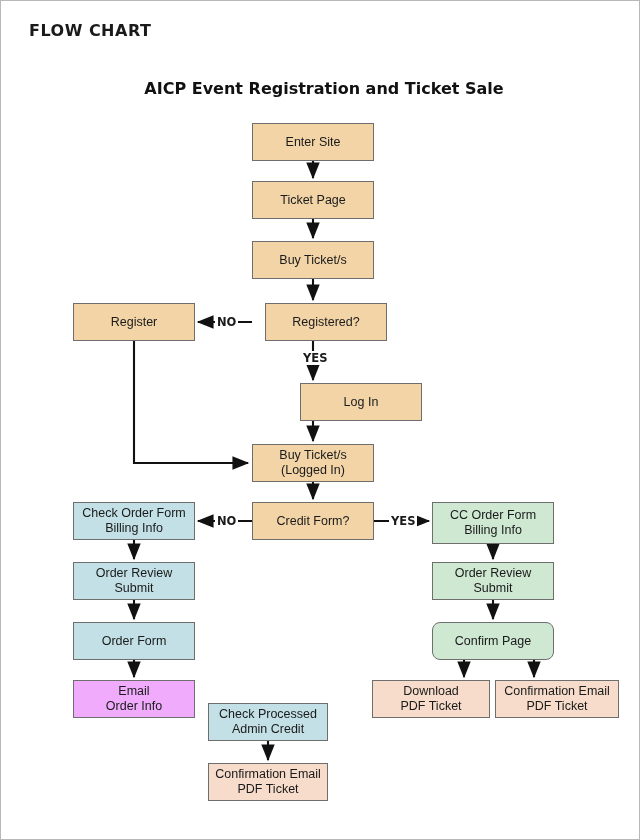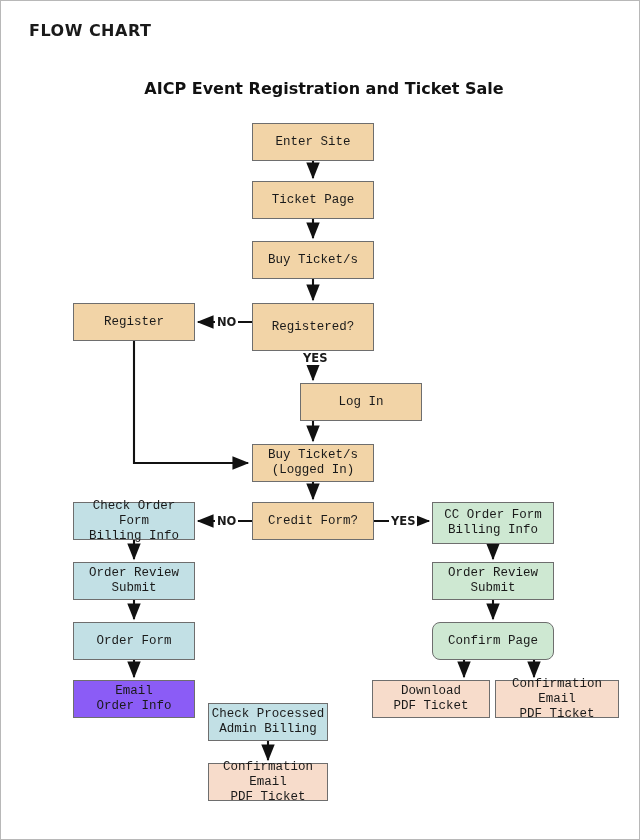--- a/index.html
+++ b/index.html
@@ -49,21 +49,21 @@
     pointer-events: none;
   }
   .node {
     position: absolute;
     box-sizing: border-box;
     border: 1px solid #6e6e6e;
     display: flex;
     align-items: center;
     justify-content: center;
     text-align: center;
-    font-family: Liberation Mono, monospace;
+    font-family: Liberation Sans, sans-serif;
     font-size: 12.5px;
     line-height: 15px;
     color: #1a1a1a;
     white-space: pre-line;
   }
   .edge-label {
     position: absolute;
     font-family: "DejaVu Sans", sans-serif;
     font-size: 11.5px;
     color: #1a1a1a;
@@ -120,44 +120,44 @@
       <path d="M533,659 L533,676"></path>
 
       <path d="M267,740 L267,759"></path>
     </g>
   </svg>
 
   <div id="nodes">
       <div class="node" style="left: 251px; top: 122px; width: 122px; height: 38px; background: rgb(242, 212, 167); border-color: rgb(110, 110, 110); color: rgb(26, 26, 26);">Enter Site</div>
       <div class="node" style="left: 251px; top: 180px; width: 122px; height: 38px; background: rgb(242, 212, 167); border-color: rgb(110, 110, 110); color: rgb(26, 26, 26);">Ticket Page</div>
       <div class="node" style="left: 251px; top: 240px; width: 122px; height: 38px; background: rgb(242, 212, 167); border-color: rgb(110, 110, 110); color: rgb(26, 26, 26);">Buy Ticket/s</div>
-      <div class="node" style="left: 251px; top: 302px; width: 122px; height: 48px; background: rgb(242, 212, 167); border-color: rgb(110, 110, 110); color: rgb(26, 26, 26);">Registered?</div>
+      <div class="node" style="left: 264px; top: 302px; width: 122px; height: 38px; background: rgb(242, 212, 167); border-color: rgb(110, 110, 110); color: rgb(26, 26, 26);">Registered?</div>
       <div class="node" style="left: 72px; top: 302px; width: 122px; height: 38px; background: rgb(242, 212, 167); border-color: rgb(110, 110, 110); color: rgb(26, 26, 26);">Register</div>
       <div class="node" style="left: 251px; top: 382px; width: 122px; height: 38px; background: rgb(242, 212, 167); border-color: rgb(110, 110, 110); color: rgb(26, 26, 26); margin-left: 48px;">Log In</div>
       <div class="node" style="left: 251px; top: 443px; width: 122px; height: 38px; background: rgb(242, 212, 167); border-color: rgb(110, 110, 110); color: rgb(26, 26, 26);">Buy Ticket/s
 (Logged In)</div>
       <div class="node" style="left: 251px; top: 501px; width: 122px; height: 38px; background: rgb(242, 212, 167); border-color: rgb(110, 110, 110); color: rgb(26, 26, 26);">Credit Form?</div>
       <div class="node" style="left: 72px; top: 501px; width: 122px; height: 38px; background: rgb(194, 224, 229); border-color: rgb(110, 110, 110); color: rgb(26, 26, 26);">Check Order Form
 Billing Info</div>
       <div class="node" style="left: 72px; top: 561px; width: 122px; height: 38px; background: rgb(194, 224, 229); border-color: rgb(110, 110, 110); color: rgb(26, 26, 26);">Order Review
 Submit</div>
       <div class="node" style="left: 72px; top: 621px; width: 122px; height: 38px; background: rgb(194, 224, 229); border-color: rgb(110, 110, 110); color: rgb(26, 26, 26);">Order Form</div>
-      <div class="node" style="left: 72px; top: 679px; width: 122px; height: 38px; background: #8b5cf6; border-color: rgb(110, 110, 110); color: rgb(26, 26, 26);">Email
+      <div class="node" style="left: 72px; top: 679px; width: 122px; height: 38px; background: #f0abfc; border-color: rgb(110, 110, 110); color: rgb(26, 26, 26);">Email
 Order Info</div>
       <div class="node" style="left: 431px; top: 501px; width: 122px; height: 42px; background: rgb(206, 232, 210); border-color: rgb(110, 110, 110); color: rgb(26, 26, 26);">CC Order Form
 Billing Info</div>
       <div class="node" style="left: 431px; top: 561px; width: 122px; height: 38px; background: rgb(206, 232, 210); border-color: rgb(110, 110, 110); color: rgb(26, 26, 26);">Order Review
 Submit</div>
       <div class="node" style="left: 431px; top: 621px; width: 122px; height: 38px; background: rgb(206, 232, 210); border-color: rgb(110, 110, 110); color: rgb(26, 26, 26); border-radius: 8px;">Confirm Page</div>
       <div class="node" style="left: 371px; top: 679px; width: 118px; height: 38px; background: rgb(247, 220, 203); border-color: rgb(110, 110, 110); color: rgb(26, 26, 26);">Download
 PDF Ticket</div>
       <div class="node" style="left: 494px; top: 679px; width: 124px; height: 38px; background: rgb(247, 220, 203); border-color: rgb(110, 110, 110); color: rgb(26, 26, 26);">Confirmation Email
 PDF Ticket</div>
       <div class="node" style="left: 207px; top: 702px; width: 120px; height: 38px; background: rgb(194, 224, 229); border-color: rgb(110, 110, 110); color: rgb(26, 26, 26);">Check Processed
-Admin Billing</div>
+Admin Credit</div>
       <div class="node" style="left: 207px; top: 762px; width: 120px; height: 38px; background: rgb(247, 220, 203); border-color: rgb(110, 110, 110); color: rgb(26, 26, 26);">Confirmation Email
 PDF Ticket</div>
     </div>
 
   <div id="edge-labels">
       <div class="edge-label" style="left: 214px; top: 314px;">NO</div>
       <div class="edge-label" style="left: 300px; top: 350px;">YES</div>
       <div class="edge-label" style="left: 214px; top: 513px;">NO</div>
       <div class="edge-label" style="left: 388px; top: 513px;">YES</div>
     </div>

